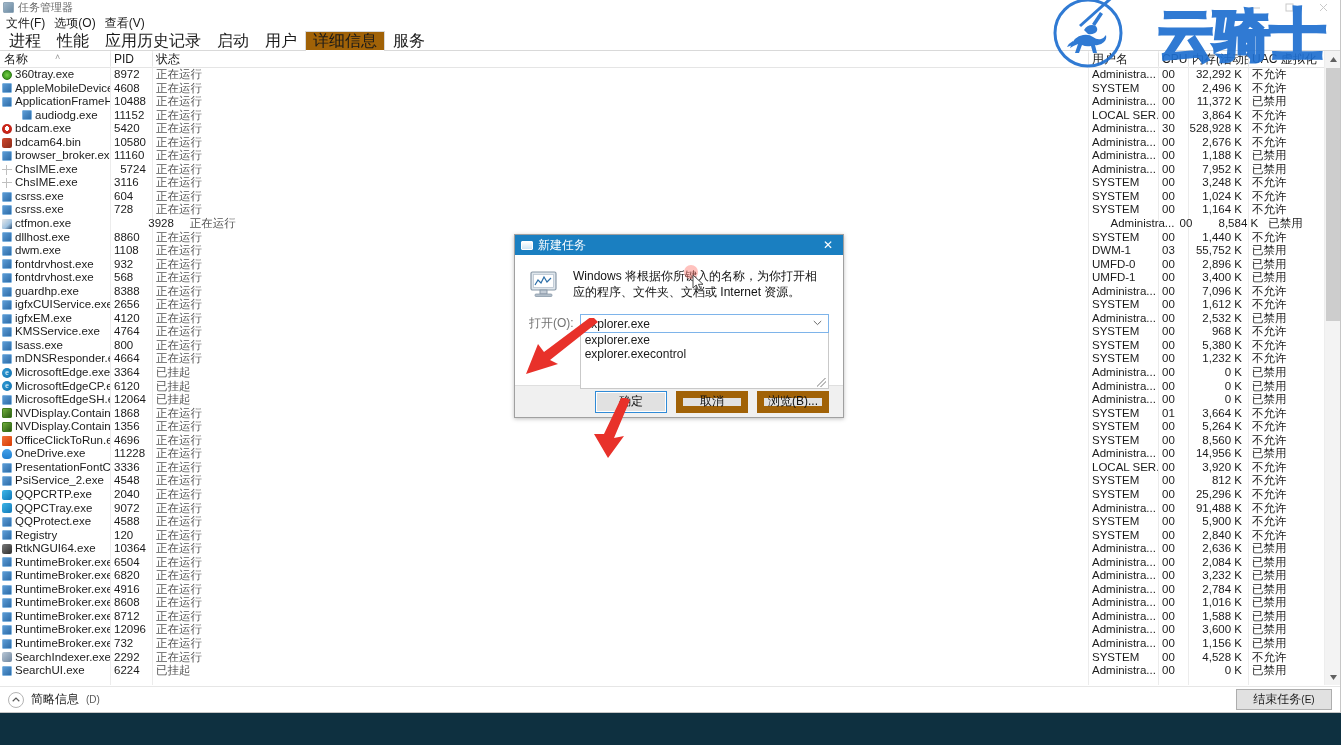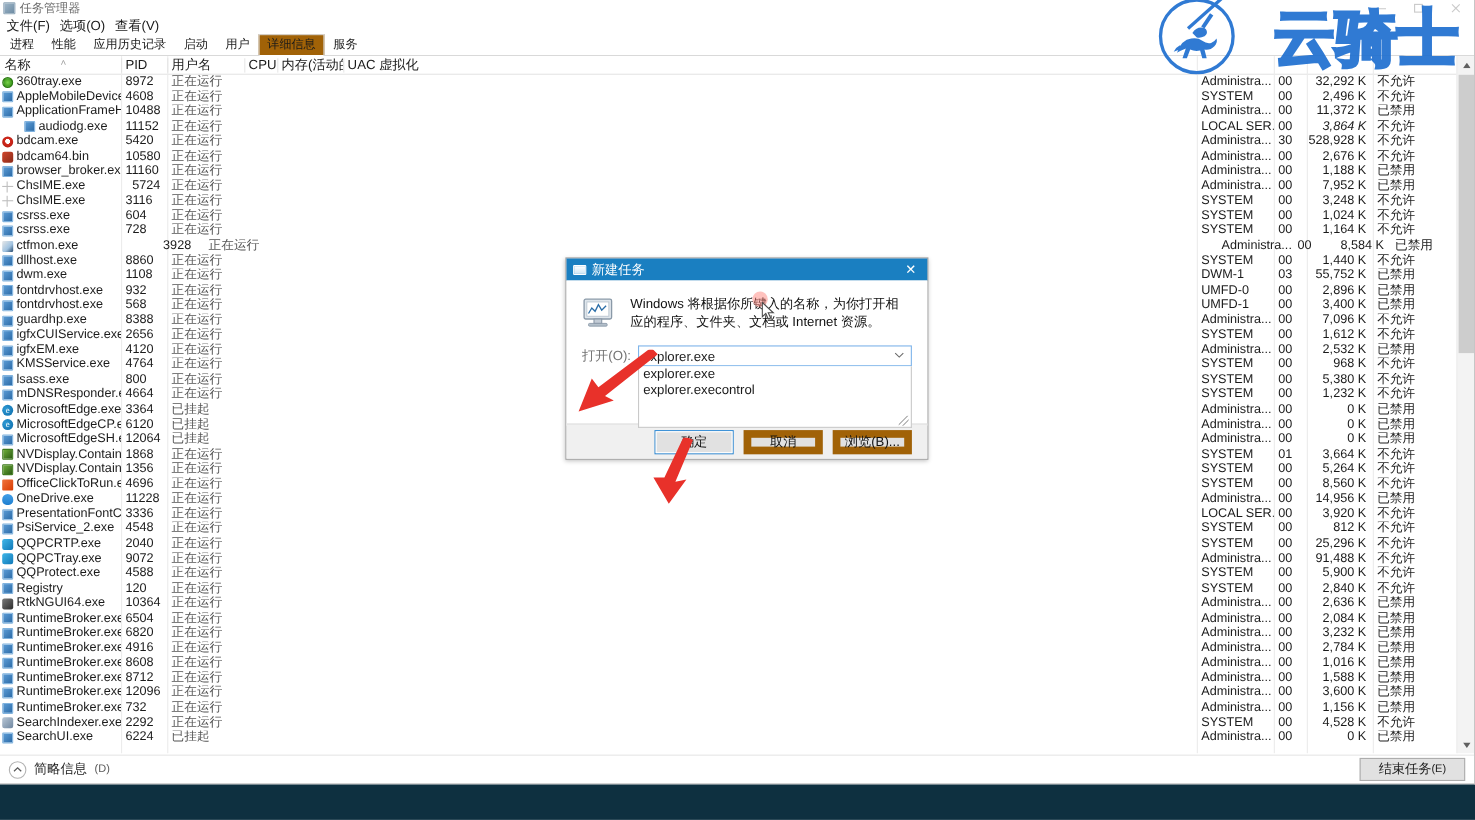--- a/index.html
+++ b/index.html
@@ -79,21 +79,21 @@
   
   .tabstrip {
     height: 19px;
     position: relative;
     background: #ffffff;
     display: flex; align-items: flex-end;
     padding-left: 1px;
     border-bottom: 1px solid #d9d9d9;
   }
   .tab {
-    font-size: 11px; color: #1a1a1a;
+    font-size: 16px; color: #1a1a1a;
     height: 19px; line-height: 18px;
     padding: 0 7px;
     white-space: nowrap;
     border: 1px solid transparent;
     border-bottom: none;
     position: relative;
   }
   .tab.active {
     border-color: #d9d9d9;
     background: #a16207;
@@ -428,20 +428,21 @@
       <div class="vline" style="left:1158px"></div>
       <div class="vline" style="left:1188px"></div>
       <div class="vline" style="left:1248px"></div>
 
       <div class="list-header">
         <div class="hcell sorted" style="width:110px">
           <span>名称</span>
           <span class="sortglyph">˄</span>
         </div>
         <div class="hcell" style="width:42px">PID</div>
+        <div class="hcell" style="width:936px">状态</div>
         <div class="hcell" style="width:70px">用户名</div>
         <div class="hcell" style="width:30px">CPU</div>
         <div class="hcell" style="width:60px">内存(活动的...</div>
         <div class="hcell" style="width:77px">UAC 虚拟化</div>
       </div>
 
       <div class="rows" id="rows">
           <div class="row">
             <div class="cell name" style="width: 110px;">
               <span class="pico ico-360"></span>
@@ -480,21 +481,21 @@
           </div>
           <div class="row">
             <div class="cell name" style="width: 110px; padding-left: 22px;">
               <span class="pico ico-generic"></span>
               <span>audiodg.exe</span>
             </div>
             <div class="cell " style="width: 42px;">11152</div>
             <div class="cell state" style="width: 936px;">正在运行</div>
             <div class="cell " style="width: 70px;">LOCAL SER...</div>
             <div class="cell " style="width: 30px;">00</div>
-            <div class="cell num-right" style="width: 60px; font-style: italic;">3,864 K</div>
+            <div class="cell num-right" style="width: 60px;">3,864 K</div>
             <div class="cell " style="width: 77px;">不允许</div>
           </div>
           <div class="row">
             <div class="cell name" style="width: 110px;">
               <span class="pico ico-bdcam"></span>
               <span>bdcam.exe</span>
             </div>
             <div class="cell " style="width: 42px;">5420</div>
             <div class="cell state" style="width: 936px;">正在运行</div>
             <div class="cell " style="width: 70px;">Administra...</div>

